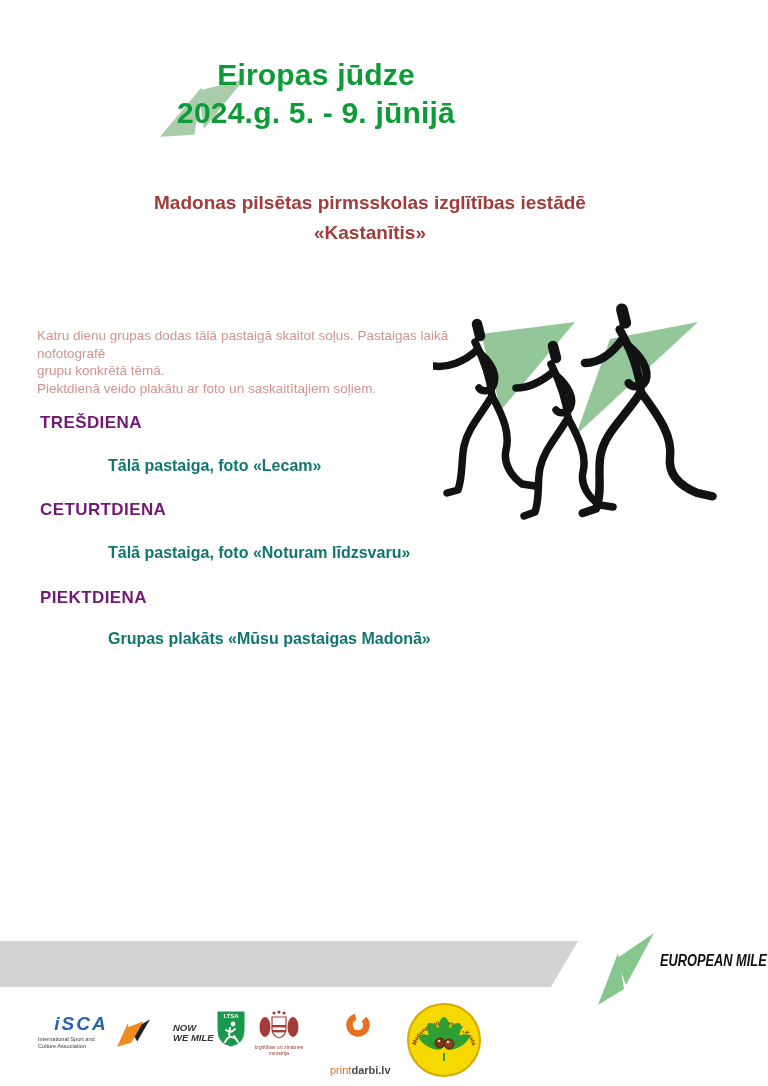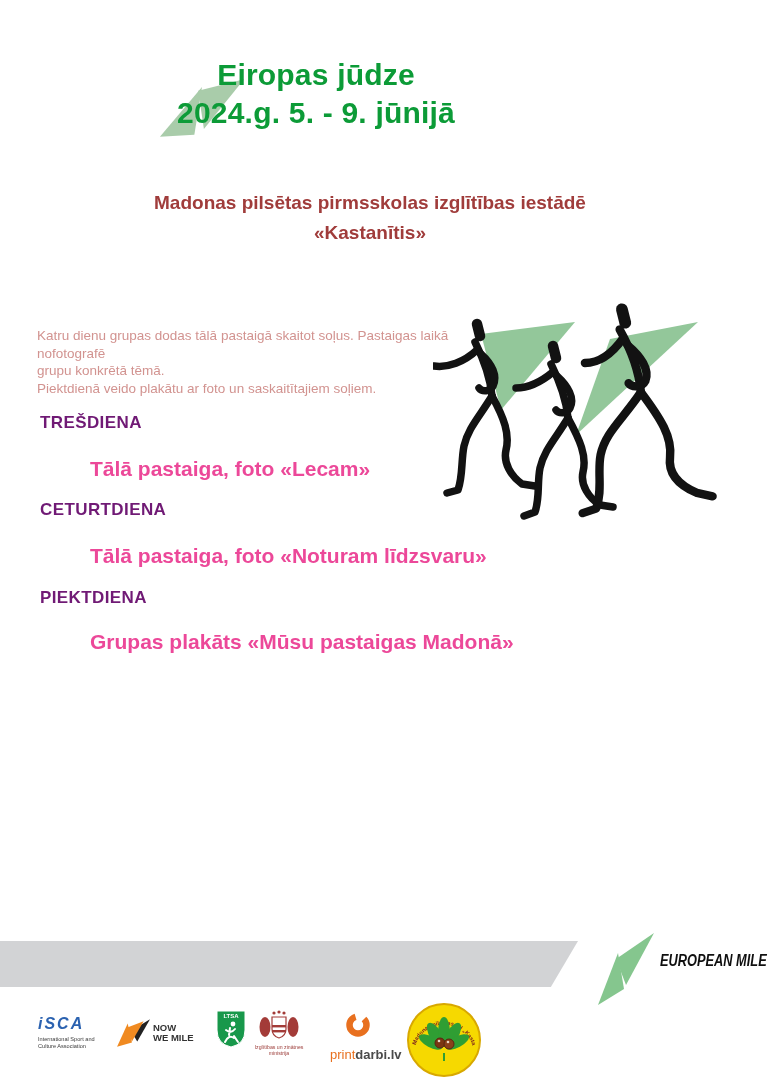--- a/index.html
+++ b/index.html
@@ -14,47 +14,47 @@
             color:#a03c3b;font-weight:bold;font-size:19px;line-height:30px;}
 
   
   .section-heading{position:absolute;left:36px;top:280px;font-size:20px;font-weight:bold;
                    color:#c0504d;text-decoration:underline;text-underline-offset:3px;}
   .description{position:absolute;left:37px;top:327px;font-size:13.5px;line-height:17.5px;
                color:#d29390;width:430px;}
 
   
   .day{position:absolute;left:40px;font-size:17px;font-weight:bold;color:#701a75;letter-spacing:.4px;}
-  .activity{position:absolute;left:90px;font-size:21px;font-weight:bold;color:#ec4899;}
+  .activity{position:absolute;left:108px;font-size:16px;font-weight:bold;color:#0f766e;}
   .d1{top:413px}.a1{top:457px}.d2{top:500px}.a2{top:544px}.d3{top:588px}.a3{top:630px}
 
   
   .runners{position:absolute;left:433px;top:300px;width:332px;height:243px;}
   .runners path{fill:none;stroke:#121212;stroke-width:7.5;stroke-linecap:round;stroke-linejoin:round;}
   .runners path.head{stroke-width:10.5;}
   .runners polygon{stroke:none;}
 
   
   .gray-band{position:absolute;left:0;top:941px;width:578px;height:46px;background:#d2d3d5;
              clip-path:polygon(0 0,100% 0,95.3% 100%,0 100%);}
   .em-logo{position:absolute;left:592px;top:931px;width:64px;height:76px;}
   .em-brand{position:absolute;left:660px;top:952px;font-size:16px;font-weight:bold;font-style:italic;
             color:#101010;transform:scaleX(.8);transform-origin:left center;white-space:nowrap;}
 
   
   .isca{position:absolute;left:38px;top:1014px;width:86px;text-align:left;}
-  .isca .mark{font-size:16px;font-weight:bold;color:#2b62b0;letter-spacing:2px;line-height:20px;font-style:italic;}
+  .isca .mark{font-size:19px;font-weight:bold;color:#2b62b0;letter-spacing:2px;line-height:20px;font-style:italic;text-align:center;}
   .isca .cap{font-size:5.6px;line-height:6.5px;color:#3a3a3a;margin-top:2px;}
   .nwm{position:absolute;left:116px;top:1018px;display:flex;align-items:center;gap:3px;}
-  .nwm .txt{font-size:9.5px;line-height:10px;font-weight:bold;color:#333;white-space:nowrap;}
+  .nwm .txt{font-size:9.5px;line-height:10px;font-weight:bold;font-style:italic;color:#333;white-space:nowrap;margin-left:20px;}
   .ltsa{position:absolute;left:216px;top:1009px;width:30px;height:40px;}
   .ministry{position:absolute;left:254px;top:1010px;width:50px;text-align:center;}
   .ministry .cap{font-size:5.2px;line-height:5.8px;color:#9c3b38;margin-top:1px;}
   .printdarbi{position:absolute;left:330px;top:1012px;width:56px;text-align:center;}
-  .printdarbi .cap{font-size:13px;margin-top:5px;white-space:nowrap;}
+  .printdarbi .cap{font-size:11px;margin-top:22px;white-space:nowrap;}
   .pd-accent{color:#e8701f;}
   .pd-rest{color:#4a4a4a;font-weight:bold;}
   .badge{position:absolute;left:407px;top:1001px;width:74px;height:78px;}
 </style>
 </head>
 <body>
 
 <div class="page">
 
   <svg class="hdr-logo" viewBox="0 0 92 66">

